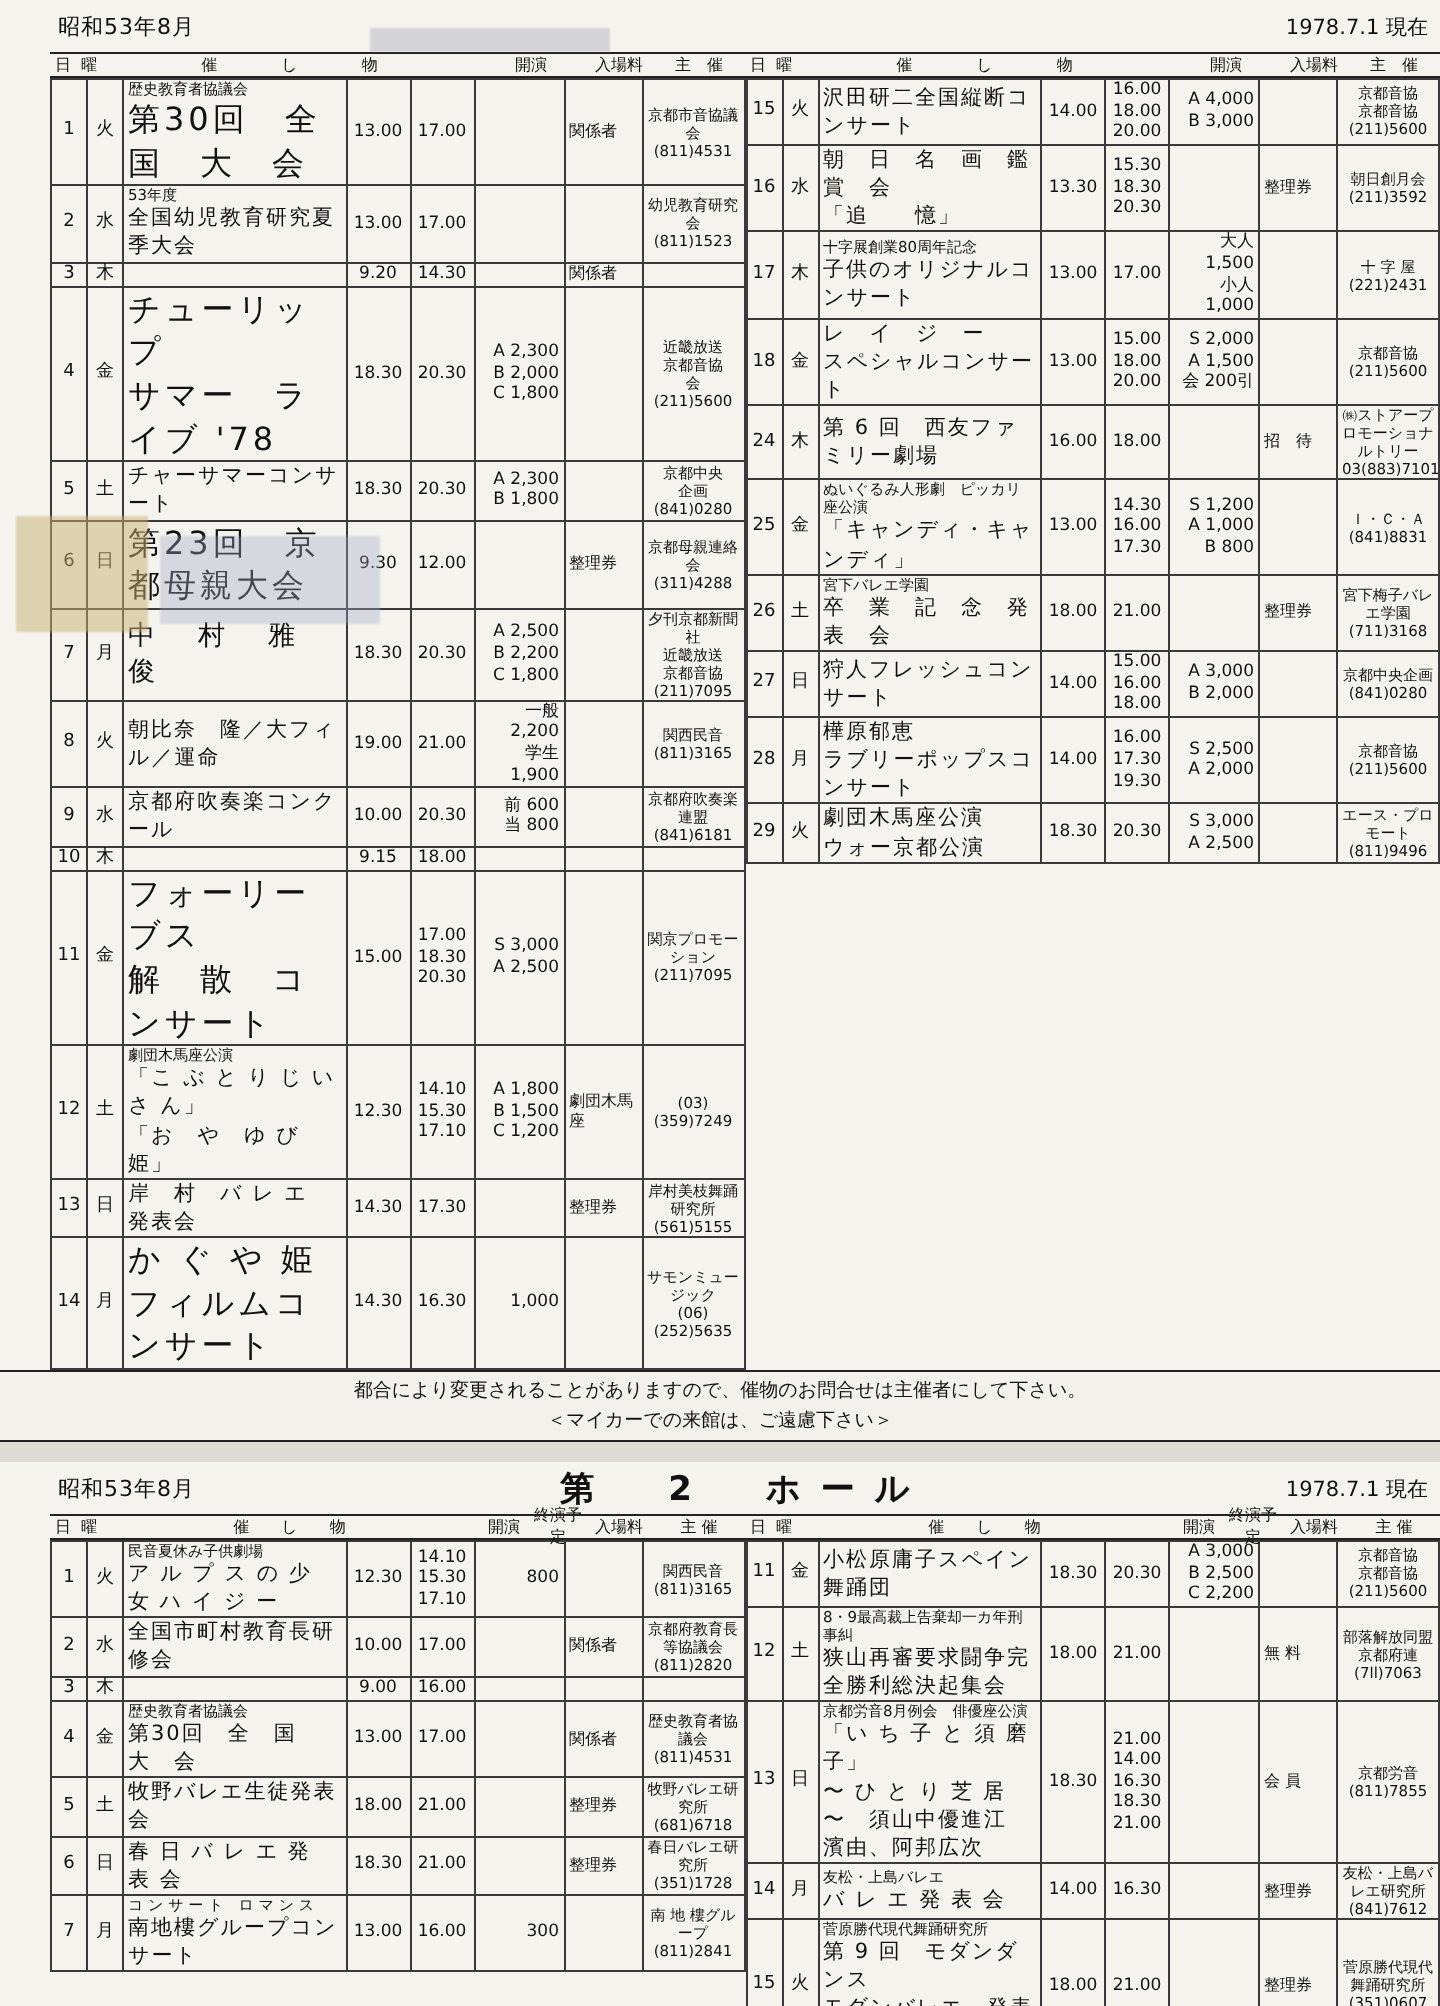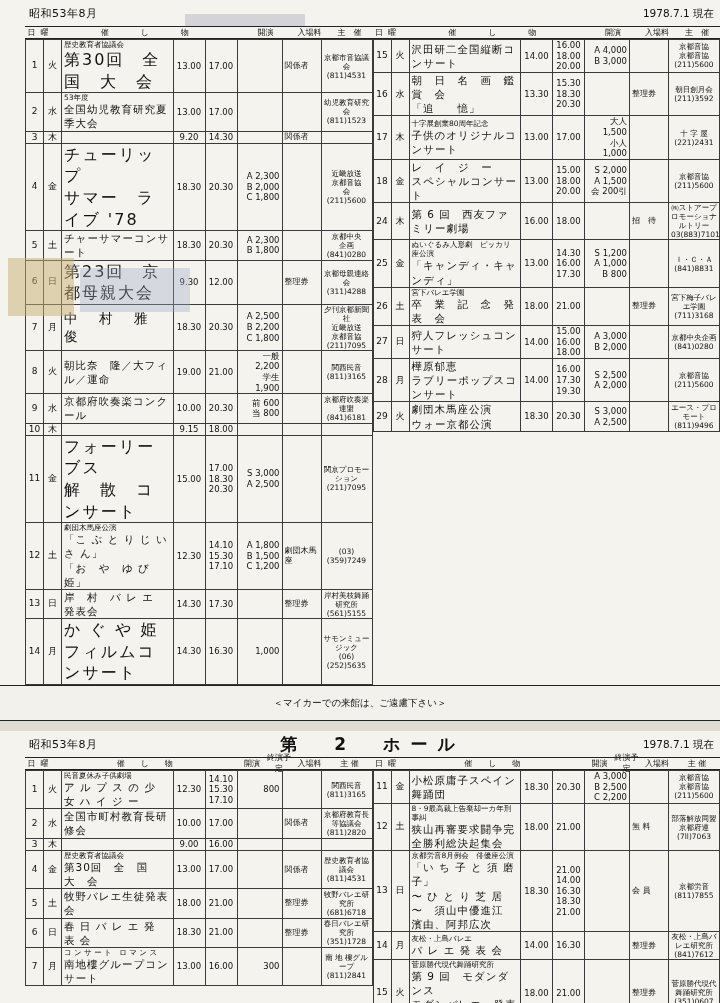--- a/index.html
+++ b/index.html
@@ -618,20 +618,21 @@
             </tbody>
         </table>
       </div>
     </div>
 
     <span class="stamp stamp2"></span>
     <span class="stamp stamp3"></span>
   </div>
 
   <div class="notebar">
+    <div class="note1">都合により変更されることがありますので、催物のお問合せは主催者にして下さい。</div>
     <div class="note2">＜マイカーでの来館は、ご遠慮下さい＞</div>
   </div>
 
   <div class="gap"></div>
 
   <div class="hall">
     <div class="hall-head">
       <div class="hall-date">昭和53年8月</div>
       <div class="hall-title">第　2　ホール</div>
       <div class="hall-asof">1978.7.1 現在</div>

